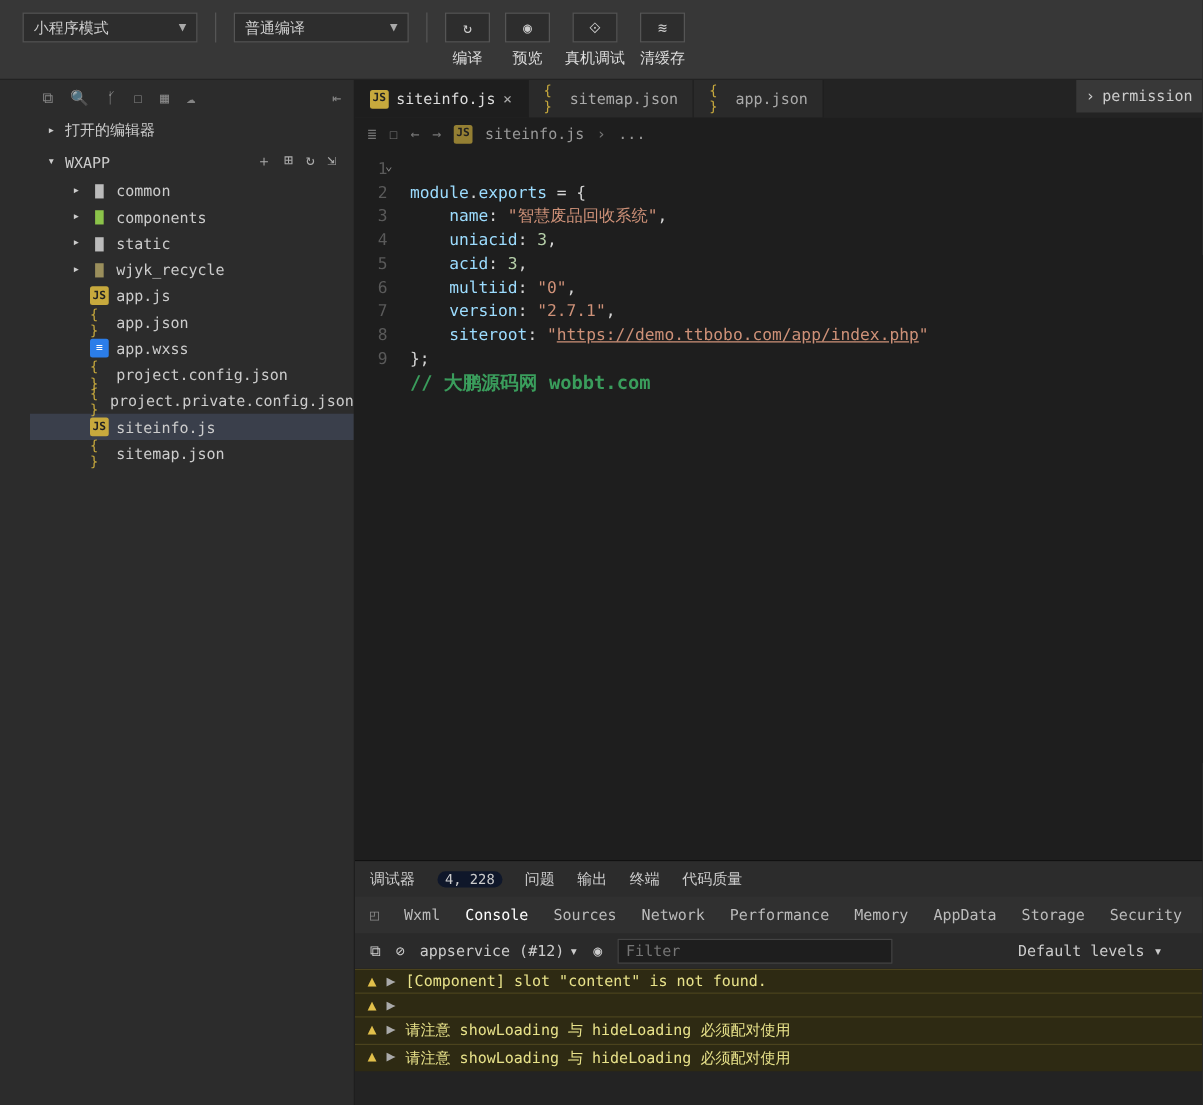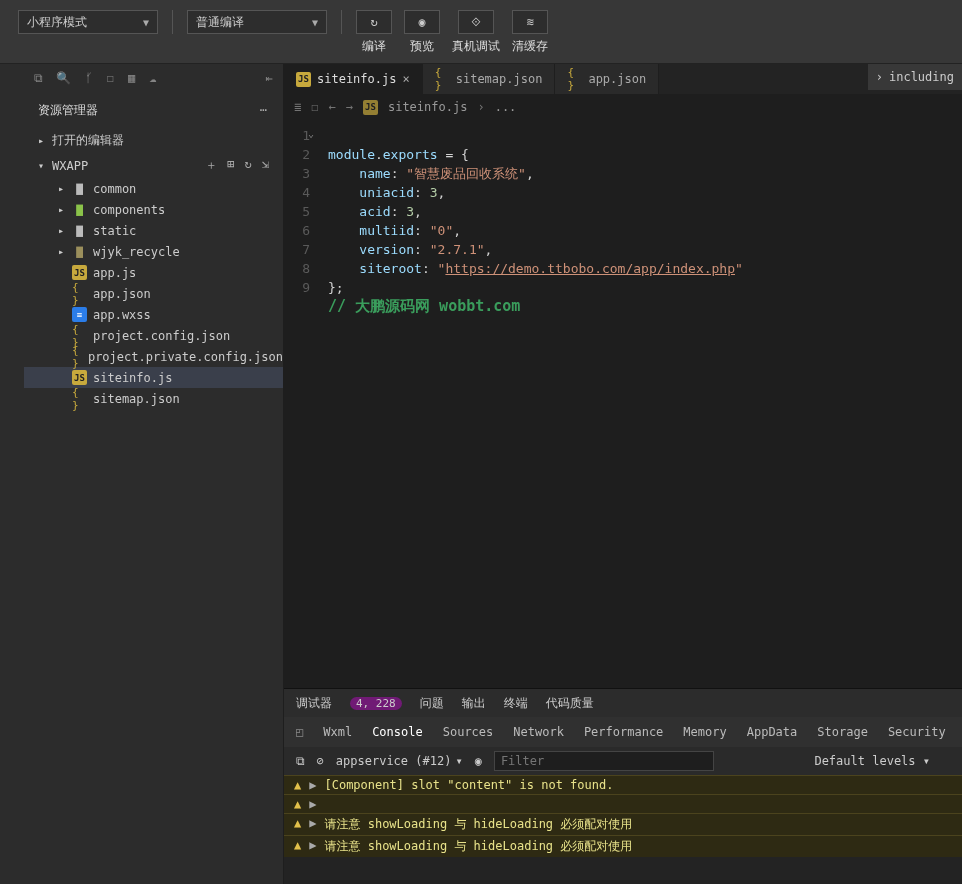--- a/index.html
+++ b/index.html
@@ -55,21 +55,21 @@
 .num { color:#b5cea8; }
 .link { color:#ce9178; text-decoration:underline; }
 .wm { color:#3a9d5c; font-size:15px; font-weight:bold; }
 .fold { position:absolute; left:24px; top:8px; color:#888; font-size:10px; }
 .right-float { position:absolute; right:0; top:64px; background:#383838; padding:6px 8px; display:flex; align-items:center; gap:6px; color:#ccc; font-size:12px; }
 
 
 .dbg { height:196px; background:#232323; display:flex; flex-direction:column; border-top:1px solid #111; }
 .dbg-tabs { height:28px; display:flex; align-items:center; gap:18px; padding:0 12px; background:#2c2c2c; }
 .dbg-tabs .lbl { color:#ccc;font-family:Liberation Serif, serif; }
-.dbg-tabs .cnt { background:#701a75; border-radius:8px; padding:0 6px; font-size:11px; }
+.dbg-tabs .cnt { background:#0f172a; border-radius:8px; padding:0 6px; font-size:11px; }
 .dbg-tools { height:30px; display:flex; align-items:center; gap:20px; padding:0 12px; background:#303030; font-size:12px; }
 .dbg-tools .tool.active { color:#fff; }
 .dbg-tools .tool { color:#bbb; }
 .dbg-filter { height:28px; display:flex; align-items:center; gap:12px; padding:0 12px; background:#2a2a2a; }
 .dbg-filter .scope { display:flex; align-items:center; gap:4px; color:#ccc; }
 .dbg-filter input { background:#1e1e1e; border:1px solid #444; height:20px; width:220px; color:#ccc; padding:0 6px; font-size:12px; }
 .dbg-filter .levels { color:#ccc; margin-left:auto; margin-right:20px; }
 .console { flex:1; overflow:hidden; font-family:Consolas,Menlo,monospace; font-size:12px; }
 .log { display:flex; gap:8px; padding:2px 10px; background:#2e2a13; border-top:1px solid #4b431d; color:#ddd; }
 .log .tri { color:#e2c04b; }
@@ -113,39 +113,35 @@
         <div class="icon-btn">
           <span>≋</span>
         </div>
         <span class="icon-label">清缓存</span>
       </div>
     </div>
 </div>
 
 <div class="right-float">
   <span>›</span>
-  <span>including</span>
+  <span>permission</span>
 </div>
 
 <div class="body-row">
   <div class="activity-bar"></div>
 
   <div class="sidebar-wrap">
     <div class="side-icons">
       <span>⧉</span>
       <span>🔍</span>
       <span>ᚶ</span>
       <span>☐</span>
       <span>▦</span>
       <span>☁</span>
       <span style="margin-left:auto">⇤</span>
-    </div>
-    <div class="side-header">
-      <span>资源管理器</span>
-      <span class="dots">⋯</span>
     </div>
     <div class="tree">
       <div class="tree-title">
         <span class="fcaret">▸</span>
         <span>打开的编辑器</span>
       </div>
       <div class="tree-title wx">
         <span style="display:flex;align-items:center;gap:6px">
           <span class="fcaret">▾</span>
           <span>WXAPP</span>

